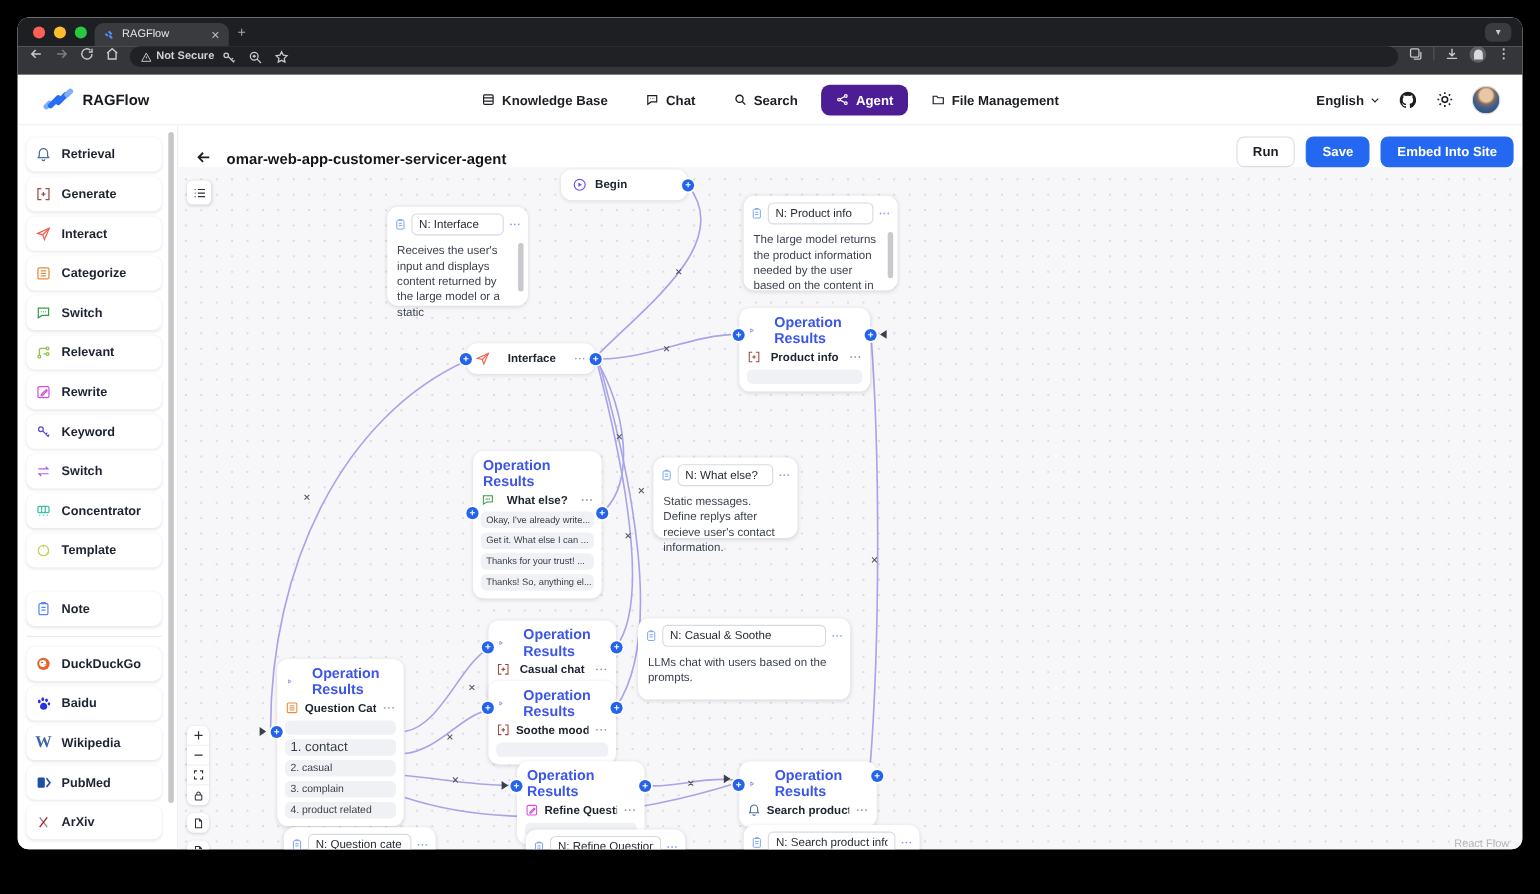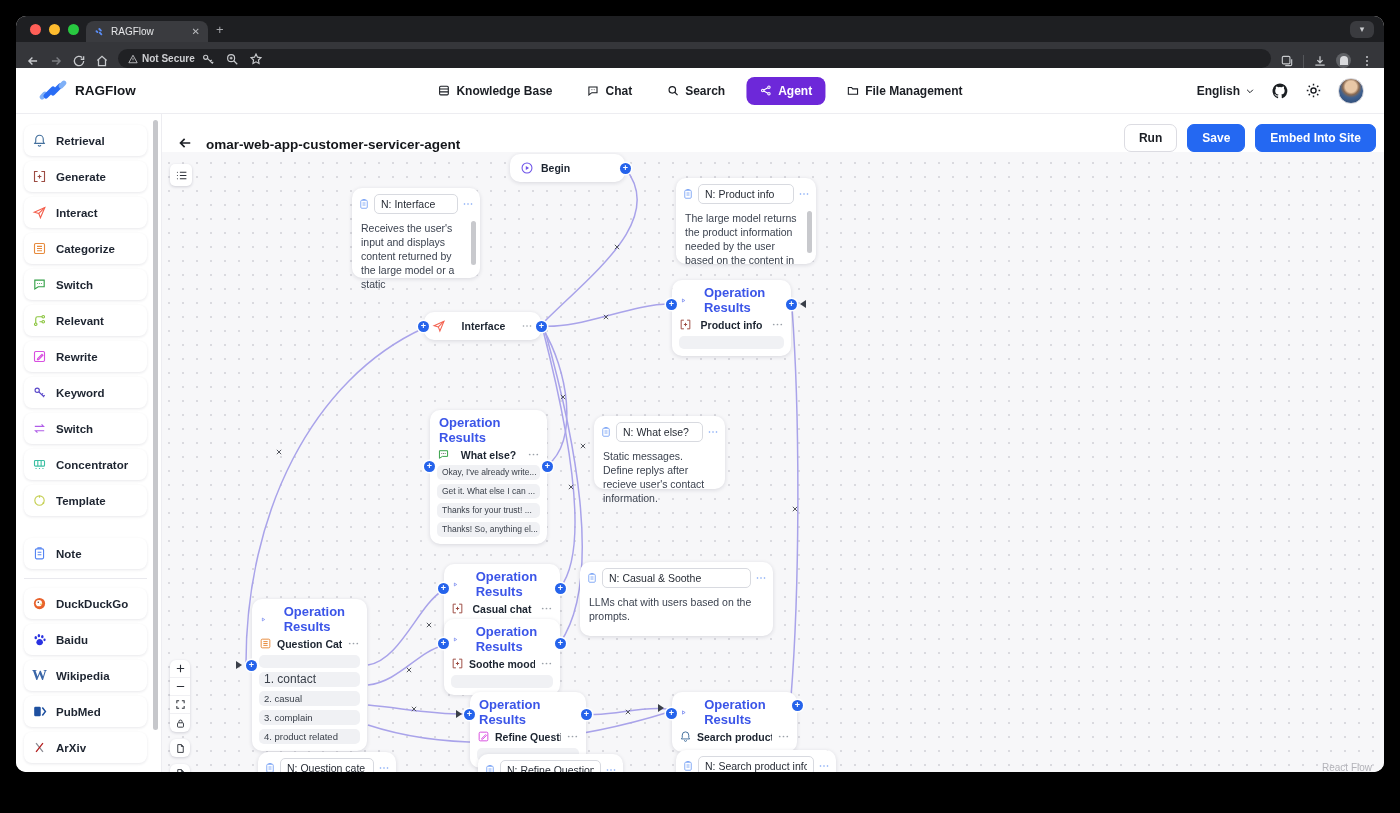--- a/index.html
+++ b/index.html
@@ -9,40 +9,40 @@
 
   
   .tabstrip { position:relative; height:26px; background:#1e1f22; }
   .lights { position:absolute; left:14px; top:8px; display:flex; gap:8px; }
   .light { width:11px; height:11px; border-radius:50%; }
   .tab { position:absolute; left:70px; top:5px; width:122px; height:21px; background:#3a3b3f; border-radius:8px 8px 0 0; display:flex; align-items:center; gap:6px; padding:0 8px; }
   .tab-title { font-size:10px; color:#e6e7e9; flex:1; white-space:nowrap; overflow:hidden; }
   .tab-close { color:#b9bbbe; font-size:10px; }
   .newtab { position:absolute; left:200px; top:7px; color:#a5a7ab; font-size:13px; line-height:13px; }
   .strip-chevron { position:absolute; right:10px; top:5px; width:24px; height:17px; background:#3a3b3f; border-radius:6px; color:#c9cbce; font-size:9px; text-align:center; line-height:16px; }
-  .toolbar { position:relative; height:26px; background:#35363a; display:flex; align-items:flex-end; padding:0 10px; gap:9px; }
+  .toolbar { position:relative; height:26px; background:#35363a; display:flex; align-items:flex-start; padding:0 10px; gap:9px; }
   .tb-ic { width:14px; height:14px; color:#c7c9cc; flex:0 0 auto; }
   .tb-ic.dim { color:#7b7d81; }
   .urlpill { flex:1; height:19px; background:#202124; border-radius:10px; display:flex; align-items:center; gap:6px; padding:0 10px; overflow:hidden; }
   .notsecure { display:flex; align-items:center; gap:4px; color:#cfd0d3; font-size:10px; font-weight:700; white-space:nowrap; }
   .url { color:#d4d5d8; font-size:10.5px; white-space:nowrap; flex:1; }
   .pill-icons { display:flex; gap:10px; align-items:center; }
   .tb-sep { width:1px; height:13px; background:#54565a; }
   .tb-avatar { width:15px; height:15px; border-radius:50%; background:#5f6165; position:relative; overflow:hidden; }
   .tb-avatar::after { content:""; position:absolute; left:3.5px; top:3px; width:8px; height:9px; border-radius:4px 4px 0 0; background:#d9dadd; }
 
   
   .appheader { position:relative; height:46px; background:#fff; border-bottom:1px solid #ededf1; display:flex; align-items:center; }
   .brand { display:flex; align-items:center; gap:9px; padding-left:24px; }
   .logo { width:26px; height:26px; position:relative; }
   .logo i { position:absolute; width:5px; border-radius:3px; transform:rotate(45deg); background:#2a6df5; }
   .brand-name { font-size:13.5px; font-weight:800; color:#15181d; }
   .mainnav { position:absolute; left:50%; transform:translateX(-50%); display:flex; align-items:center; gap:8px; }
   .nav-item { display:flex; align-items:center; gap:6px; font-size:12px; font-weight:700; color:#1b1e24; padding:7px 13px; border-radius:8px; cursor:pointer; }
-  .nav-item.active { background:#6d28d9; color:#fff; }
+  .nav-item.active { background:#4c1d95; color:#fff; }
   .nav-item svg { width:13px; height:13px; }
   .hdr-right { position:absolute; right:20px; display:flex; align-items:center; gap:16px; }
   .lang { display:flex; align-items:center; gap:5px; font-size:12px; font-weight:600; color:#1b1e24; }
   .avatar { width:26px; height:26px; border-radius:50%; background:radial-gradient(circle at 50% 32%, #e8c7a6 0 28%, #8a6a52 40%, #40618f 55%, #27436e 100%); border:1px solid #d8d8dd; }
 
   
   .main { position:relative; display:flex; height:662px; }
   .sidebar { position:relative; width:146px; background:#fff; border-right:1px solid #ededf1; padding-top:6px; flex:0 0 auto; }
   .side-item { display:flex; align-items:center; gap:9px; height:31px; margin:5px 14px 5px 8px; padding:0 8px; background:#fff; border-radius:8px; box-shadow:0 1px 3px rgba(25,25,60,.10); cursor:pointer; }
   .side-item svg { width:15px; height:15px; flex:0 0 auto; }

